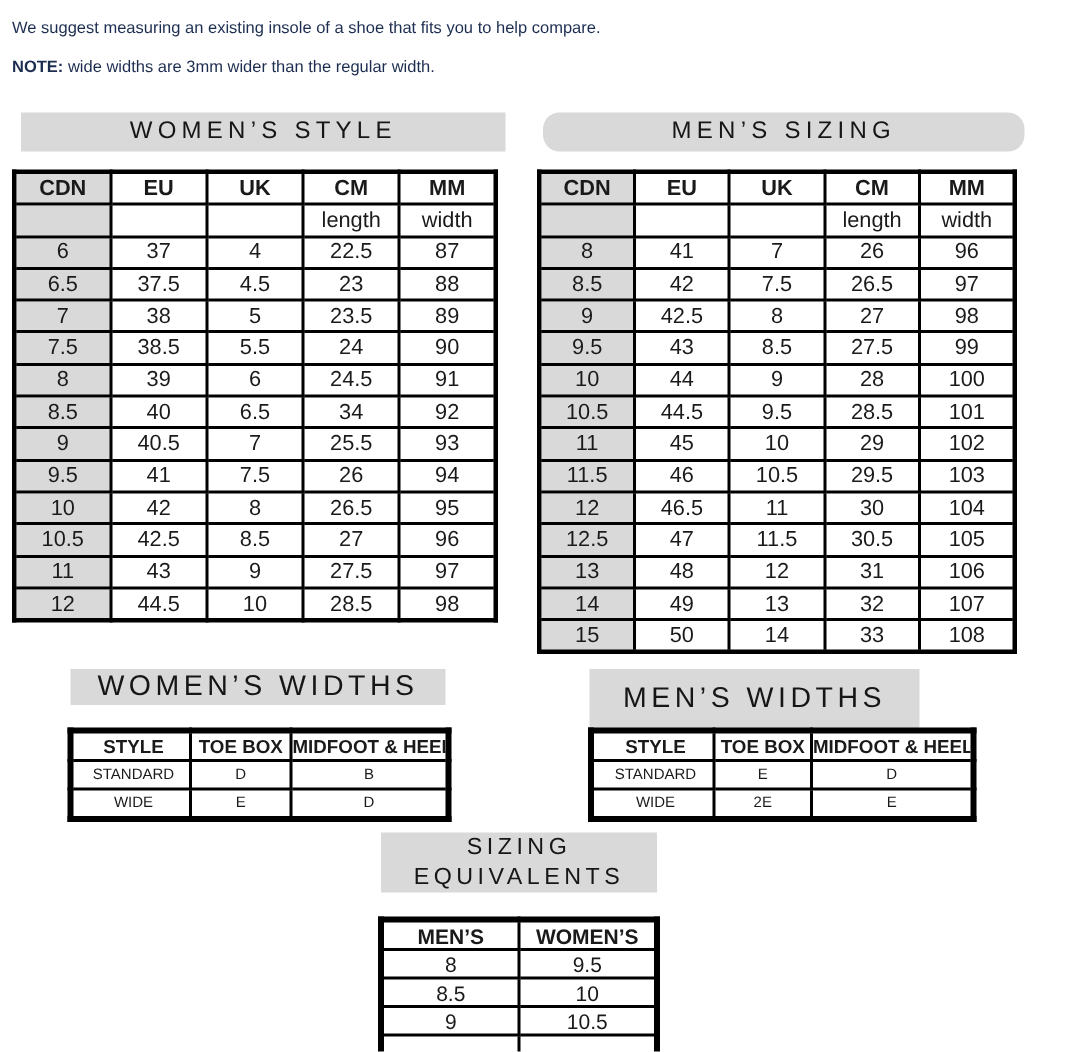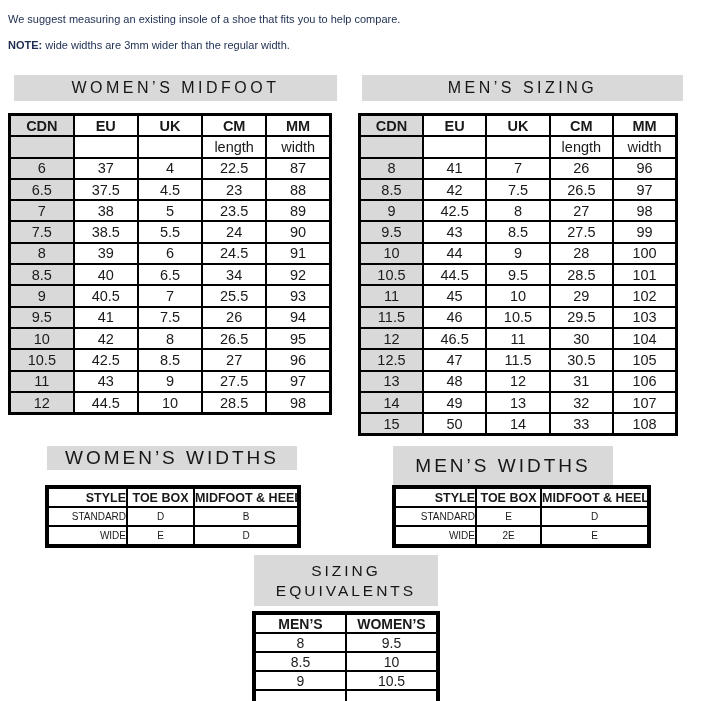--- a/index.html
+++ b/index.html
@@ -33,38 +33,38 @@
   }
   
   .sizing{border:3px solid #000;}
   .sizing th,.sizing td{border:2px solid #000;height:19.3px;font-size:14.5px;font-weight:400;}
   .sizing th{font-weight:700;}
   .sizing th:first-child,.sizing td:first-child{background:#d9d9d9;}
   
   .widths{border:4px solid #000;}
   .widths th,.widths td{border:2px solid #000;height:17px;font-size:10px;}
   .widths th{font-weight:700;font-size:12.5px;text-align:center;}
-  .widths th:first-child,.widths td:first-child{text-align:right;padding-left:3px;}
+  .widths th:first-child,.widths td:first-child{text-align:center;padding-left:3px;}
   
   .equiv{border:4px solid #000;}
   .equiv th,.equiv td{border:2px solid #000;height:17px;font-size:14px;}
   .equiv th{font-weight:700;}
 </style>
 </head>
 <body>
 
 <div class="abs intro">
   <div>We suggest measuring an existing insole of a shoe that fits you to help compare.</div>
   <div><b>NOTE:</b><span> wide widths are 3mm wider than the regular width.</span></div>
 </div>
 
 <div class="abs section-bar" style="left:14px;top:75px;width:323px;height:26px;">
-  <span>WOMEN’S MIDFOOT</span>
-</div>
-<div class="abs section-bar" style="left:362px;top:75px;width:321px;height:26px;">
+  <span>WOMEN’S STYLE</span>
+</div>
+<div class="abs section-bar" style="left:362px;top:75px;width:321px;height:26px;border-radius:11px;">
   <span>MEN’S SIZING</span>
 </div>
 
 <table class="sizing" style="left:8px;top:113px;width:324px;">
     <thead>
       <tr>
         <th>CDN</th>
         <th>EU</th>
         <th>UK</th>
         <th>CM</th>
@@ -330,21 +330,21 @@
         <td>D</td>
       </tr>
       <tr>
         <td>WIDE</td>
         <td>2E</td>
         <td>E</td>
       </tr>
     </tbody>
   </table>
 
-<div class="abs section-bar twoline" style="left:254px;top:555px;width:184px;height:51px;">
+<div class="abs section-bar twoline" style="left:254px;top:555px;width:184px;height:40px;">
   <span>SIZING</span>
   <span>EQUIVALENTS</span>
 </div>
 <table class="equiv" style="left:252px;top:611px;width:188px;">
     <thead>
       <tr>
         <th>MEN’S</th>
         <th>WOMEN’S</th>
       </tr>
     </thead>

